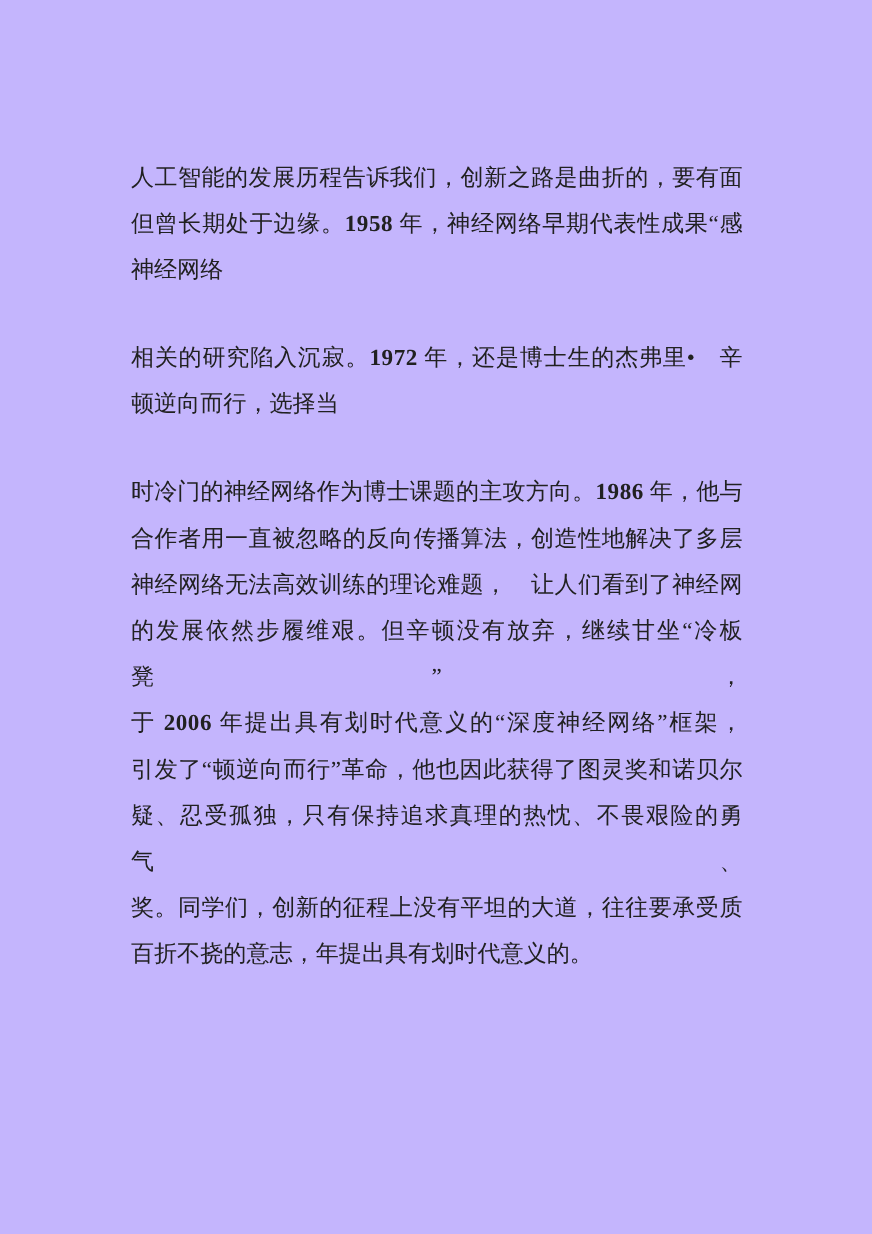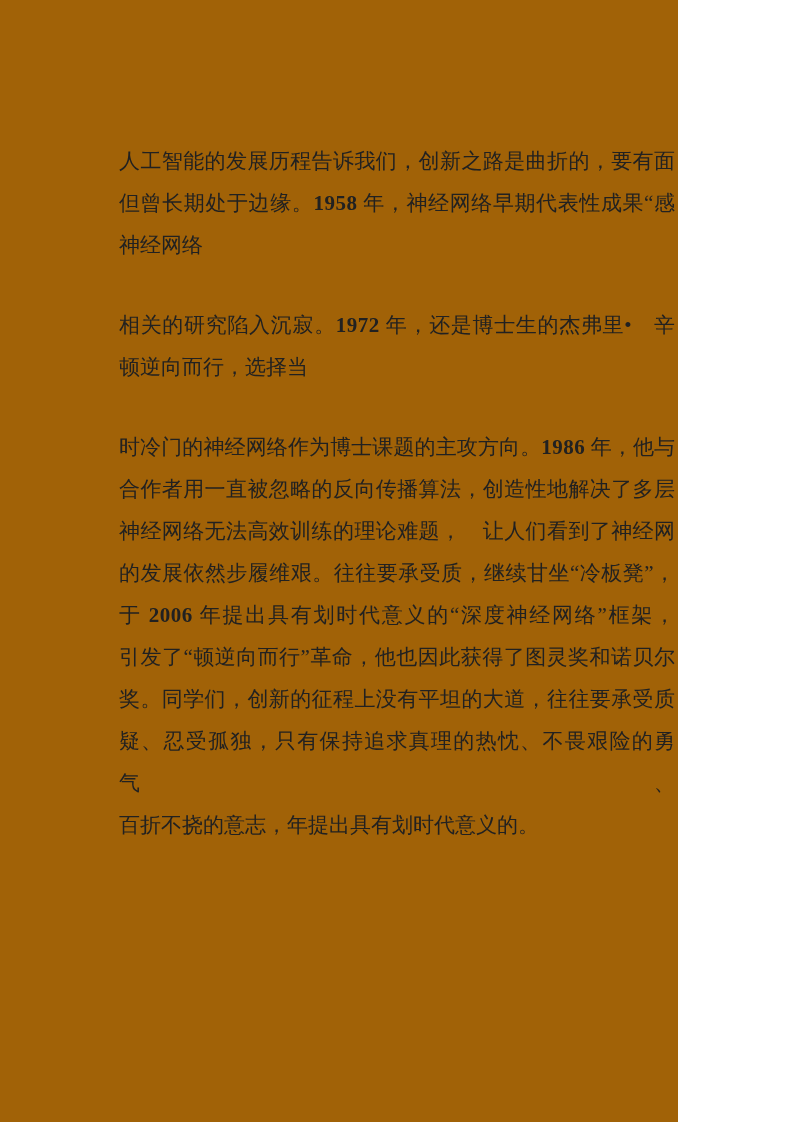--- a/index.html
+++ b/index.html
@@ -3,23 +3,23 @@
 <meta charset="utf-8">
 <style>
   html, body {
     margin: 0;
     padding: 0;
     background: #ffffff;
     font-family: "Liberation Serif", serif;
   }
   .page {
     position: relative;
-    width: 678px;
+    width: 793px;
     height: 1122px;
-    background: #a16207;
+    background: #c4b5fd;
     overflow: hidden;
   }
   .text-block {
     position: absolute;
     left: 119px;
     top: 140px;
     width: 556px;
   }
   .paragraph {
     margin: 0 0 38px 0;
@@ -55,21 +55,21 @@
         <div class="line plast">神经网络</div>
       </div>
       <div class="paragraph">
         <div class="line">相关的研究陷入沉寂。<span class="num">1972</span> 年，还是博士生的杰弗里•　辛</div>
         <div class="line plast">顿逆向而行，选择当</div>
       </div>
       <div class="paragraph">
         <div class="line">时冷门的神经网络作为博士课题的主攻方向。<span class="num">1986</span> 年，他与</div>
         <div class="line">合作者用一直被忽略的反向传播算法，创造性地解决了多层</div>
         <div class="line">神经网络无法高效训练的理论难题，　让人们看到了神经网</div>
-        <div class="line">的发展依然步履维艰。往往要承受质，继续甘坐“冷板凳”，</div>
+        <div class="line">的发展依然步履维艰。但辛顿没有放弃，继续甘坐“冷板凳”，</div>
         <div class="line">于 <span class="num">2006</span> 年提出具有划时代意义的“深度神经网络”框架，</div>
         <div class="line">引发了“顿逆向而行”革命，他也因此获得了图灵奖和诺贝尔</div>
+        <div class="line">疑、忍受孤独，只有保持追求真理的热忱、不畏艰险的勇气、</div>
         <div class="line">奖。同学们，创新的征程上没有平坦的大道，往往要承受质</div>
-        <div class="line">疑、忍受孤独，只有保持追求真理的热忱、不畏艰险的勇气、</div>
         <div class="line plast">百折不挠的意志，年提出具有划时代意义的。</div>
       </div>
     </div>
 </div>
 
 </body></html>

